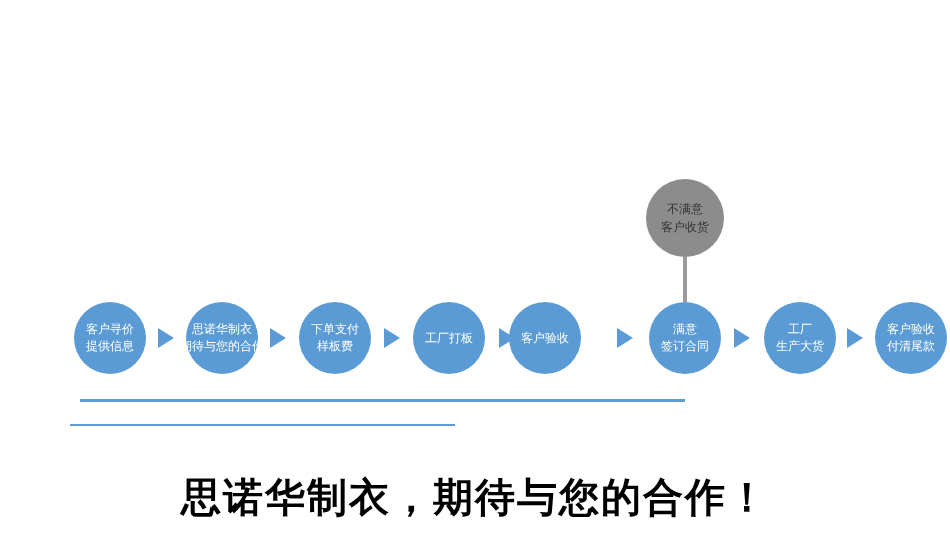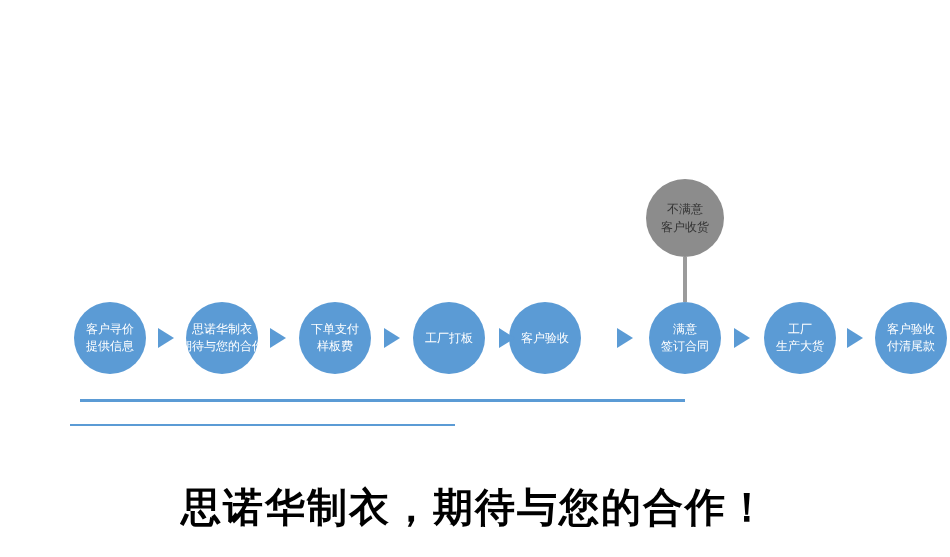--- a/index.html
+++ b/index.html
@@ -96,21 +96,21 @@
   .underline {
     position: absolute;
     background: #5b9bd5;
   }
   .underline-1 { left: 55px; top: 251px; width: 605px; height: 3px; } 
   .underline-2 { left: 45px; top: 276px; width: 385px; height: 2px; } 
   
   .slogan {
     position: absolute;
     left: 0;
-    top: 480px;
+    top: 470px;
     width: 950px;
     text-align: center;
     font-size: 40px;
     font-weight: bold;
     color: #000000;
     letter-spacing: 2px;
     font-family: "DejaVu Sans", "Liberation Sans", sans-serif;
   }
 </style>
 </head>

